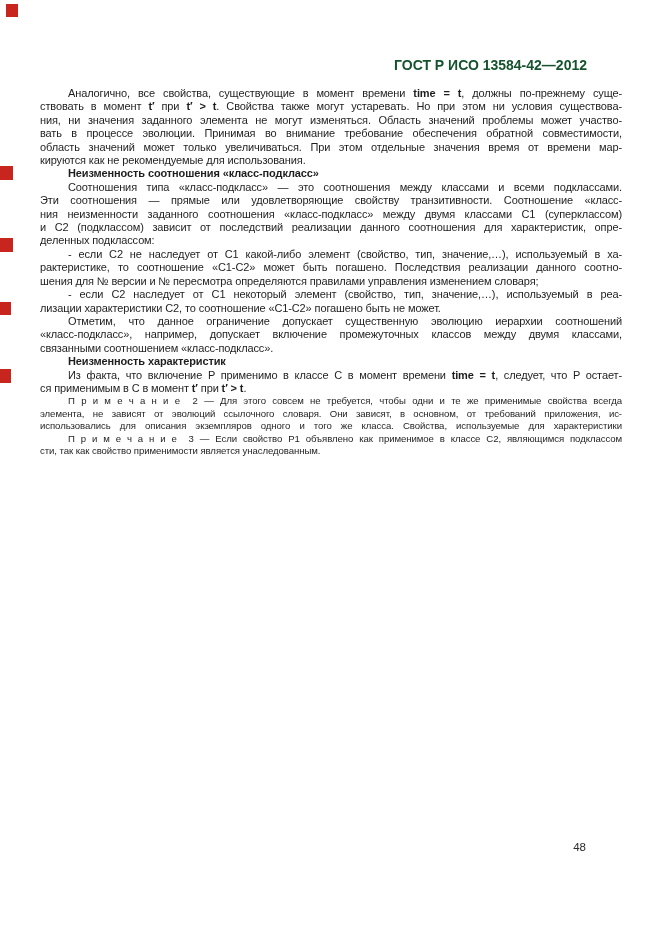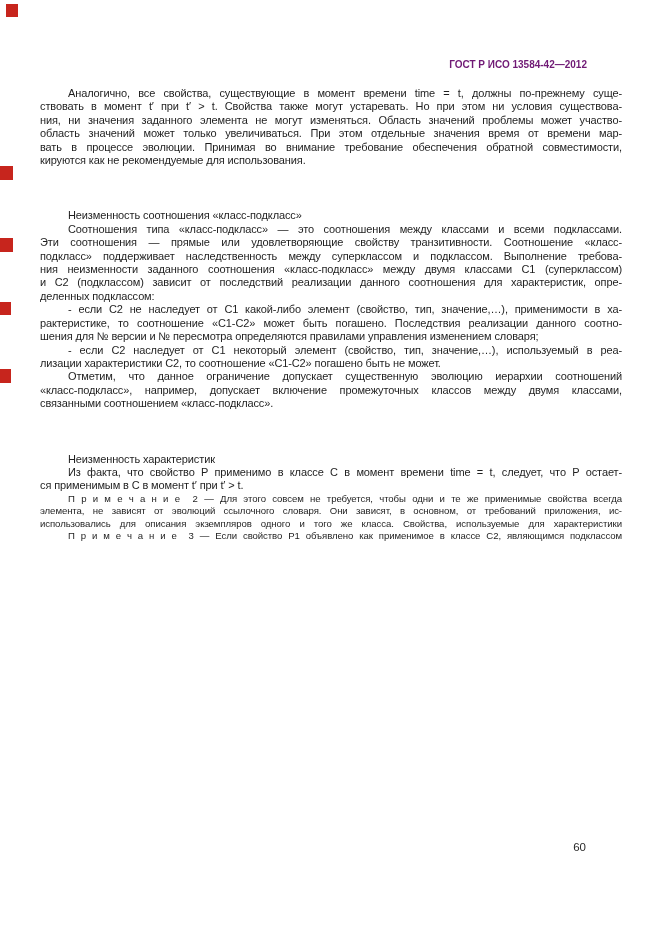--- a/index.html
+++ b/index.html
@@ -12,50 +12,50 @@
     color: #1e1e1e;
     overflow: hidden;
   }
   .header {
     position: absolute;
     top: 58px;
     left: 40px;
     width: 547px;
     text-align: right;
     font-weight: bold;
-    font-size: 10px;
+    font-size: 14px;
     line-height: 14px;
-    color: #701a75;
+    color: #14532d;
   }
   .content {
     position: absolute;
     top: 87px;
     left: 40px;
     width: 582px;
     font-size: 11px;
     line-height: 13.4px;
   }
   .block { margin: 0; }
   .block .line {
     text-align: justify;
     text-align-last: justify;
     letter-spacing: -0.12px;
   }
   .block .line.first { text-indent: 28px; }
   .block .line.last { text-align-last: left; }
-  .block.h { font-weight: bold; margin-top: 42px; }
+  .block.h { font-weight: bold; }
   .block.h .line { text-align: left; text-align-last: left; }
   .block.note {
     font-size: 9.6px;
     line-height: 12.5px;
     margin-top: 0;
     letter-spacing: 0;
   }
   .block.note .line { letter-spacing: -0.08px; }
-  .b { font-weight: normal; }
+  .b { font-weight: bold; }
   .pagenum {
     position: absolute;
     top: 841px;
     left: 556px;
     width: 30px;
     text-align: right;
     font-size: 11.5px;
     color: #2a2a2a;
   }
   .mark { position: absolute; }
@@ -63,66 +63,66 @@
 </head>
 <body>
 
 <div class="page">
   <div class="header">ГОСТ Р ИСО 13584-42—2012</div>
   <div class="content">
       <div class="block p">
         <div class="line first"><span>Аналогично, все свойства, существующие в момент времени </span><span class="b">time = t</span><span>, должны по-прежнему суще-</span></div>
         <div class="line"><span>ствовать в момент </span><span class="b">t′</span><span> при </span><span class="b">t′ &gt; t</span><span>. Свойства также могут устаревать. Но при этом ни условия существова-</span></div>
         <div class="line"><span>ния, ни значения заданного элемента не могут изменяться. Область значений проблемы может участво-</span></div>
+        <div class="line"><span>вать в процессе эволюции. Принимая во внимание требование обеспечения обратной совместимости,</span></div>
         <div class="line"><span>область значений может только увеличиваться. При этом отдельные значения время от времени мар-</span></div>
-        <div class="line"><span>вать в процессе эволюции. Принимая во внимание требование обеспечения обратной совместимости,</span></div>
         <div class="line last"><span>кируются как не рекомендуемые для использования.</span></div>
       </div>
       <div class="block h">
         <div class="line first last"><span class="b">Неизменность соотношения «класс-подкласс»</span></div>
       </div>
       <div class="block p">
         <div class="line first"><span>Соотношения типа «класс-подкласс» — это соотношения между классами и всеми подклассами.</span></div>
         <div class="line"><span>Эти соотношения — прямые или удовлетворяющие свойству транзитивности. Соотношение «класс-</span></div>
-        <div class="line"><span>подкласс» поддерживает наследственность между суперклассом и подклассом. Выполнение требова-</span></div>
         <div class="line"><span>ния неизменности заданного соотношения «класс-подкласс» между двумя классами C1 (суперклассом)</span></div>
         <div class="line"><span>и C2 (подклассом) зависит от последствий реализации данного соотношения для характеристик, опре-</span></div>
         <div class="line last"><span>деленных подклассом:</span></div>
       </div>
       <div class="block p">
-        <div class="line first"><span>- если C2 не наследует от C1 какой-либо элемент (свойство, тип, значение,…), применимости в ха-</span></div>
+        <div class="line first"><span>- если C2 не наследует от C1 какой-либо элемент (свойство, тип, значение,…), используемый в ха-</span></div>
         <div class="line"><span>рактеристике, то соотношение «C1-C2» может быть погашено. Последствия реализации данного соотно-</span></div>
         <div class="line last"><span>шения для № версии и № пересмотра определяются правилами управления изменением словаря;</span></div>
       </div>
       <div class="block p">
         <div class="line first"><span>- если C2 наследует от C1 некоторый элемент (свойство, тип, значение,…), используемый в реа-</span></div>
         <div class="line last"><span>лизации характеристики C2, то соотношение «C1-C2» погашено быть не может.</span></div>
       </div>
       <div class="block p">
         <div class="line first"><span>Отметим, что данное ограничение допускает существенную эволюцию иерархии соотношений</span></div>
         <div class="line"><span>«класс-подкласс», например, допускает включение промежуточных классов между двумя классами,</span></div>
         <div class="line last"><span>связанными соотношением «класс-подкласс».</span></div>
       </div>
       <div class="block h">
         <div class="line first last"><span class="b">Неизменность характеристик</span></div>
       </div>
       <div class="block p">
-        <div class="line first"><span>Из факта, что свойство P применимо в классе C в момент времени </span><span class="b">time = t</span><span>, следует, что P остает-</span></div>
+        <div class="line first"><span>Из факта, что включение P применимо в классе C в момент времени </span><span class="b">time = t</span><span>, следует, что P остает-</span></div>
         <div class="line last"><span>ся применимым в C в момент </span><span class="b">t′</span><span> при </span><span class="b">t′ &gt; t</span><span>.</span></div>
       </div>
       <div class="block note">
         <div class="line first"><span>П р и м е ч а н и е&nbsp; 2 — Для этого совсем не требуется, чтобы одни и те же применимые свойства всегда</span></div>
         <div class="line"><span>элемента, не зависят от эволюций ссылочного словаря. Они зависят, в основном, от требований приложения, ис-</span></div>
         <div class="line"><span>использовались для описания экземпляров одного и того же класса. Свойства, используемые для характеристики</span></div>
       </div>
       <div class="block note">
         <div class="line first"><span>П р и м е ч а н и е&nbsp; 3 — Если свойство P1 объявлено как применимое в классе C2, являющимся подклассом</span></div>
+        <div class="line last"><span>сти, так как свойство применимости является унаследованным.</span></div>
       </div>
     </div>
-  <div class="pagenum">60</div>
+  <div class="pagenum">48</div>
   <div>
       <div class="mark" style="left: 6px; top: 4px; width: 12px; height: 13px; background: rgb(199, 37, 29);"></div>
       <div class="mark" style="left: 0px; top: 166px; width: 13px; height: 14px; background: rgb(199, 37, 29);"></div>
       <div class="mark" style="left: 0px; top: 238px; width: 13px; height: 14px; background: rgb(199, 37, 29);"></div>
       <div class="mark" style="left: 0px; top: 302px; width: 11px; height: 13px; background: rgb(199, 37, 29);"></div>
       <div class="mark" style="left: 0px; top: 369px; width: 11px; height: 14px; background: rgb(199, 37, 29);"></div>
     </div>
 </div>
 
 </body></html>

